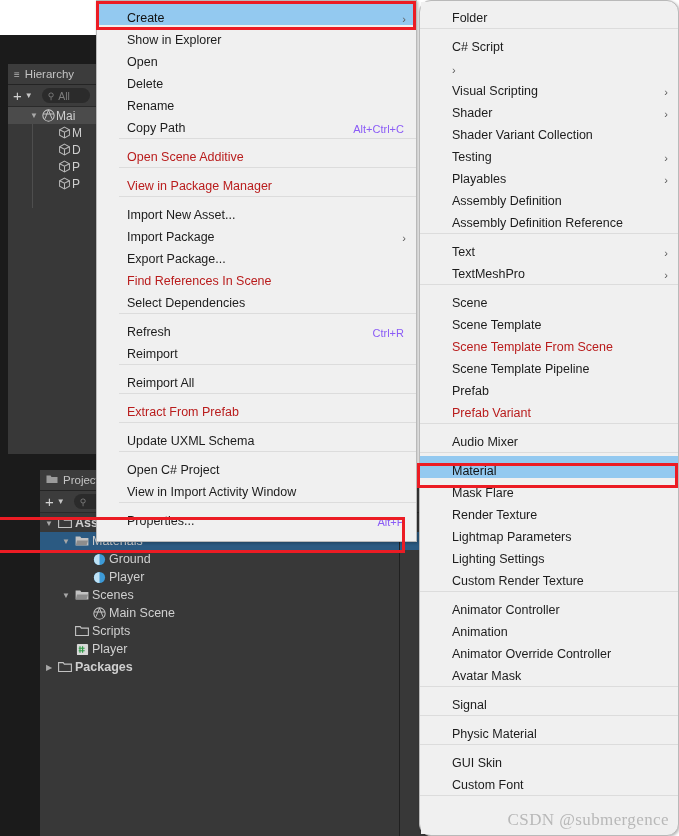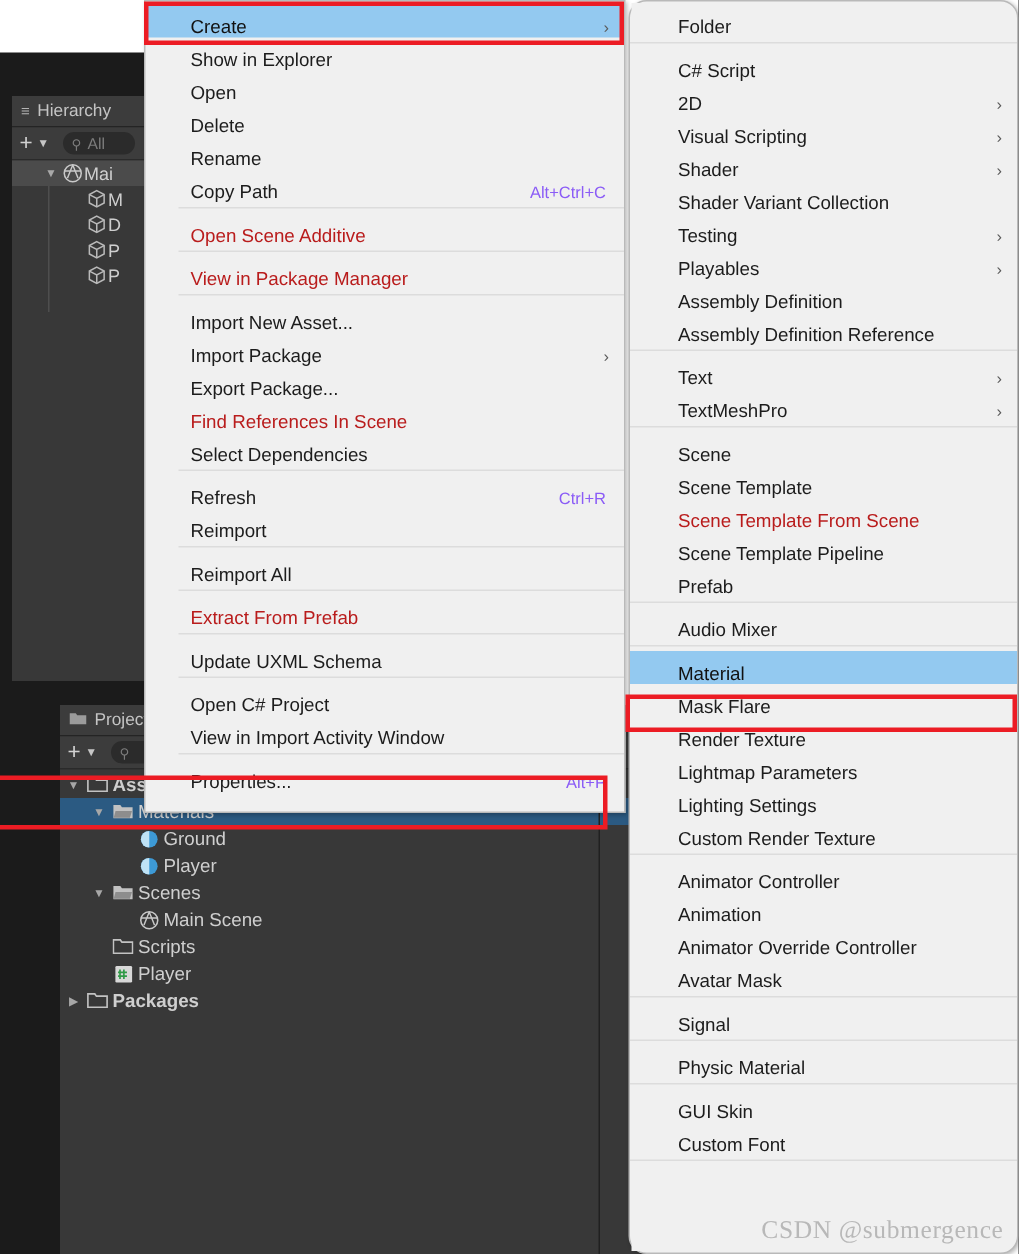--- a/index.html
+++ b/index.html
@@ -492,21 +492,20 @@
     <div class="ctx-gutter"></div>
     <div id="ctx-create-items" style="position:relative">
         <div class="ctx-item">
           <span class="txt">Folder</span>
         </div>
         <div class="ctx-sep"></div>
         <div class="ctx-item">
           <span class="txt">C# Script</span>
         </div>
         <div class="ctx-item">
-          <span class="txt">2D</span>
           <span class="sub-arrow">›</span>
         </div>
         <div class="ctx-item">
           <span class="txt">Visual Scripting</span>
           <span class="sub-arrow">›</span>
         </div>
         <div class="ctx-item">
           <span class="txt">Shader</span>
           <span class="sub-arrow">›</span>
         </div>
@@ -544,20 +543,23 @@
           <span class="txt">Scene Template</span>
         </div>
         <div class="ctx-item disabled">
           <span class="txt">Scene Template From Scene</span>
         </div>
         <div class="ctx-item">
           <span class="txt">Scene Template Pipeline</span>
         </div>
         <div class="ctx-item">
           <span class="txt">Prefab</span>
+        </div>
+        <div class="ctx-item disabled">
+          <span class="txt">Prefab Variant</span>
         </div>
         <div class="ctx-sep"></div>
         <div class="ctx-item">
           <span class="txt">Audio Mixer</span>
         </div>
         <div class="ctx-sep"></div>
         <div class="ctx-item hl">
           <span class="txt">Material</span>
         </div>
         <div class="ctx-item">

